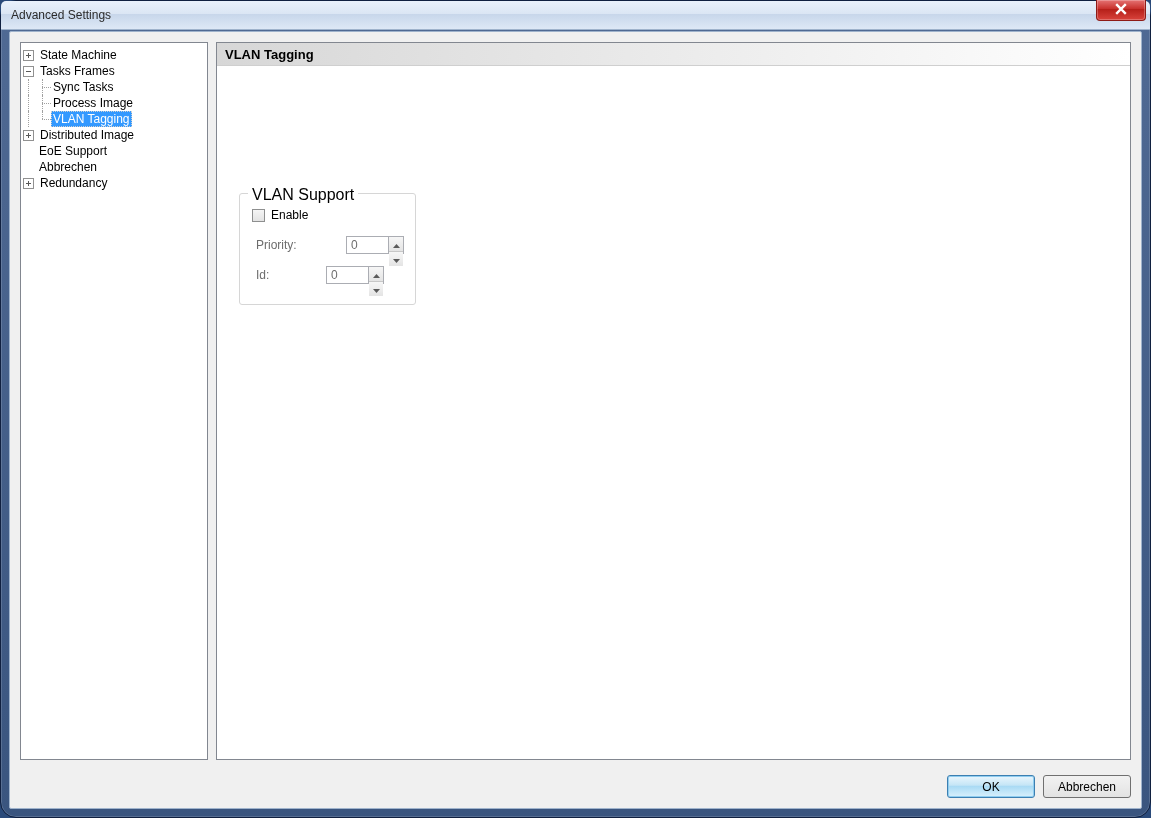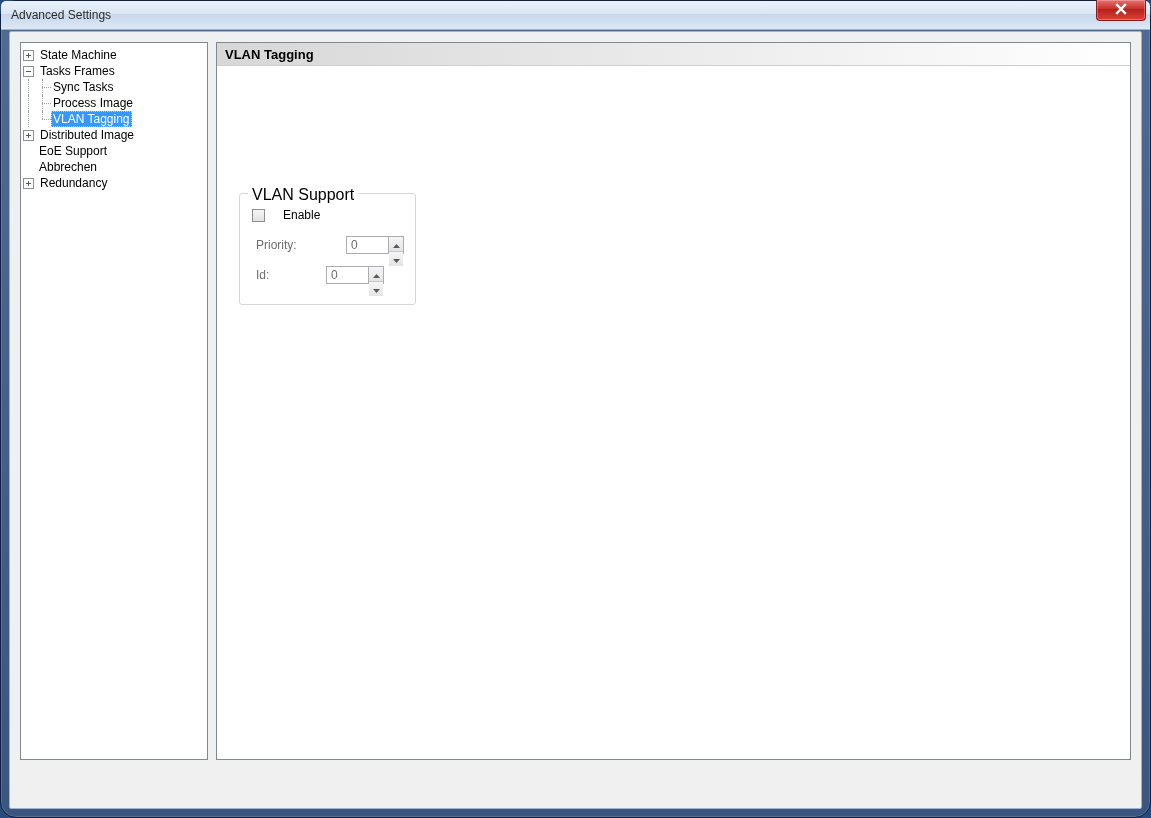--- a/index.html
+++ b/index.html
@@ -183,21 +183,21 @@
     background: #fff;
     padding: 0 4px;
     font-size: 16px;
     color: #000;
   }
   .check-row {
     position: absolute;
     left: 12px; top: 14px;
     display: flex;
     align-items: center;
-    gap: 18px;
+    gap: 6px;
   }
   .wcheck {
     width: 13px; height: 13px;
     background: linear-gradient(#f5f5f5, #e3e3e3);
     border: 1px solid #8e8f8f;
     box-sizing: border-box;
     cursor: pointer;
   }
   .field-row {
     position: absolute;
@@ -377,14 +377,18 @@
                       </svg></span>
                   </div>
               </div>
             </div>
           </div>
         </div>
       </div>
 
     </div>
 
+    <div class="button-bar">
+      <div class="btn default">OK</div>
+      <div class="btn">Abbrechen</div>
+    </div>
   </div>
 </div>
 
 </body></html>

